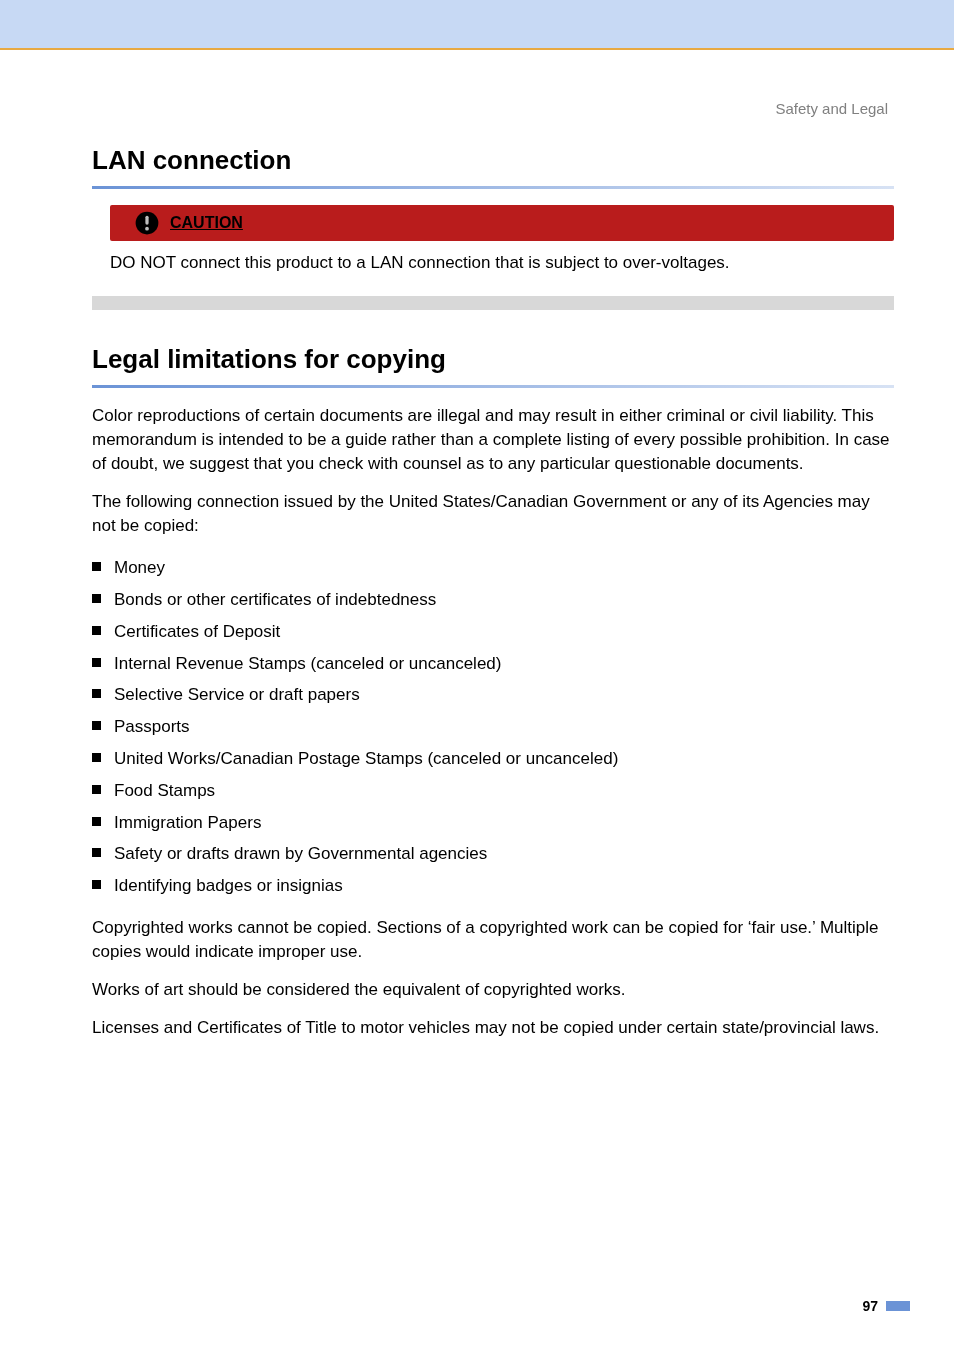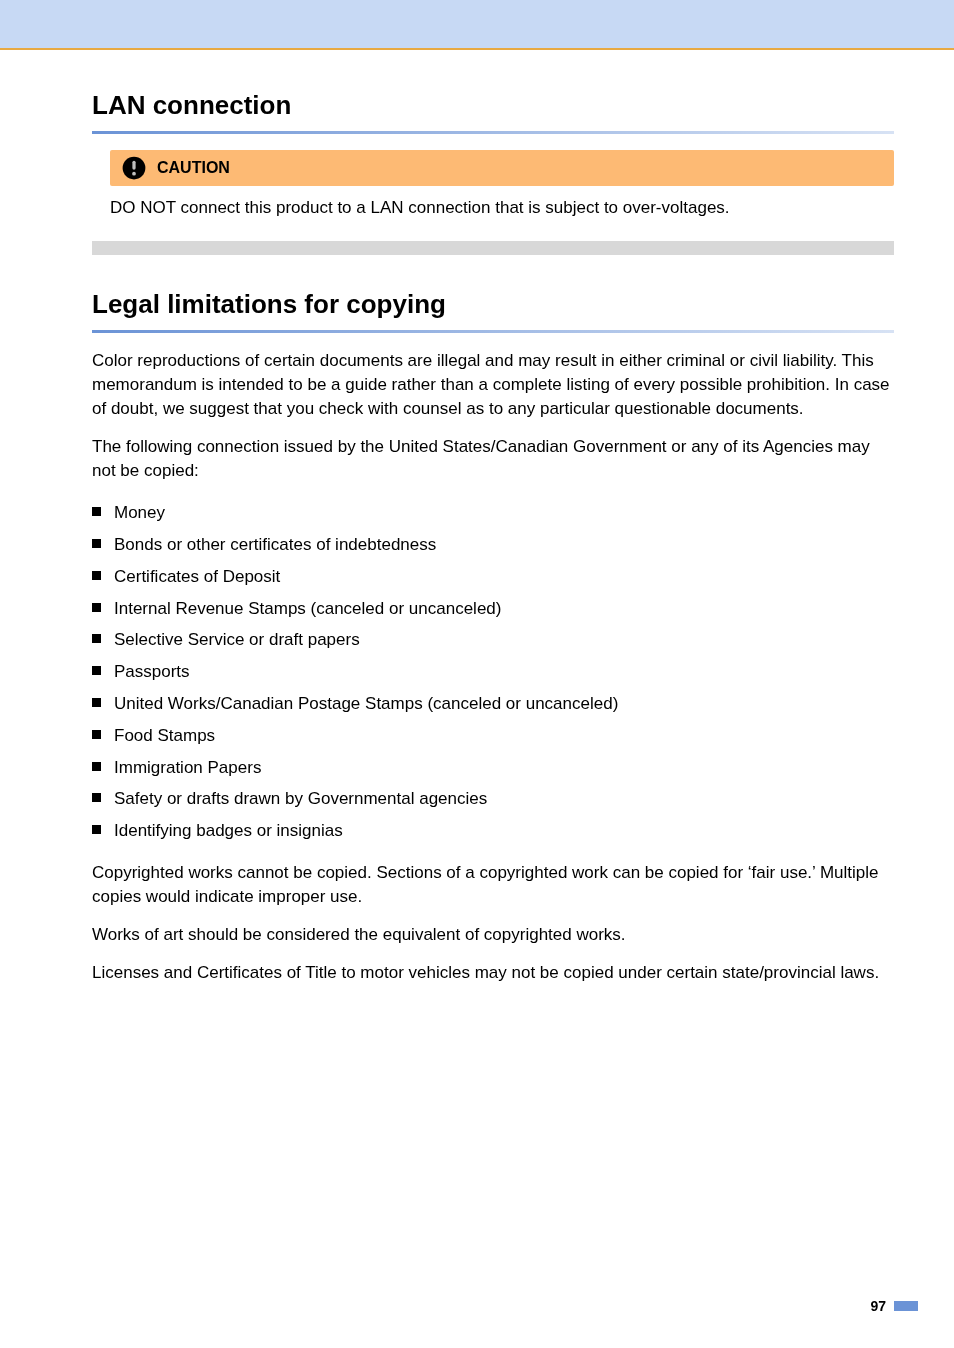--- a/index.html
+++ b/index.html
@@ -4,39 +4,40 @@
   <style>
     * { box-sizing: border-box; margin: 0; padding: 0; }
     body { width: 954px; height: 1348px; background: #fff; font-family: Arial, Helvetica, sans-serif; color: #000; position: relative; }
     .top-banner { width: 100%; height: 48px; background: #c7d9f4; }
     .orange-rule { width: 100%; height: 2px; background: #e8a941; }
     .page { padding: 40px 60px 0 92px; }
     .breadcrumb { text-align: right; font-size: 15px; color: #808080; margin: 10px 6px 28px 0; }
     .sec { margin-bottom: 34px; }
     h1.section-title { font-size: 26px; font-weight: bold; margin-bottom: 10px; }
     .blue-rule { height: 3px; background: linear-gradient(to right, #6b93d6, #d7e2f4); margin-bottom: 16px; }
-    .caution-bar { background: #fdba74; height: 36px; display: flex; align-items: center; padding: 0 11px; border-radius: 2px; margin-left: 18px; margin-bottom: 10px; }
+    .caution-bar { background: #b91c1c; height: 36px; display: flex; align-items: center; padding: 0 24px; border-radius: 2px; margin-left: 18px; margin-bottom: 10px; text-decoration: underline; }
     .caution-bar svg { width: 26px; height: 26px; flex: 0 0 auto; }
     .caution-label { font-size: 16px; font-weight: bold; margin-left: 10px; }
     .caution-text { font-size: 17px; line-height: 1.45; margin: 8px 0 0 18px; }
     .gray-underbar2 { height: 14px; background: #d8d8d8; margin-top: 20px; margin-left: 0; }
     p.body { font-size: 17px; line-height: 1.42; margin-bottom: 14px; }
     ul.sqlist { list-style: none; padding: 0; margin: 0 0 14px 0; }
     ul.sqlist li { font-size: 17px; line-height: 1.4; padding: 4px 0 4px 22px; position: relative; }
     ul.sqlist li::before { content: ""; position: absolute; left: 0; top: 10px; width: 9px; height: 9px; background: #000; }
-    .pagenum { position: absolute; bottom: 34px; right: 36px; font-size: 14px; font-weight: bold; display: flex; align-items: center; }
+    .pagenum { position: absolute; bottom: 34px; right: 44px; font-size: 14px; font-weight: bold; display: flex; align-items: center; }
     .pg-accent { display: inline-block; width: 24px; height: 10px; background: #6b93d6; margin-left: 8px; }
   </style>
 </head>
 <body>
 
 <div class="top-banner"></div>
 <div class="orange-rule"></div>
 
 <div class="page">
+  <div class="breadcrumb">Safety and Legal</div>
 
   <div class="sec">
     <h1 class="section-title">LAN connection</h1>
     <div class="blue-rule"></div>
 
     <div class="caution-bar">
       <svg viewBox="0 0 32 32">
         <circle cx="16" cy="16" r="14" fill="#000"></circle>
         <rect x="14" y="7" width="4" height="11" rx="2" fill="#bfbfbf"></rect>
         <circle cx="16" cy="23" r="2.3" fill="#bfbfbf"></circle>

